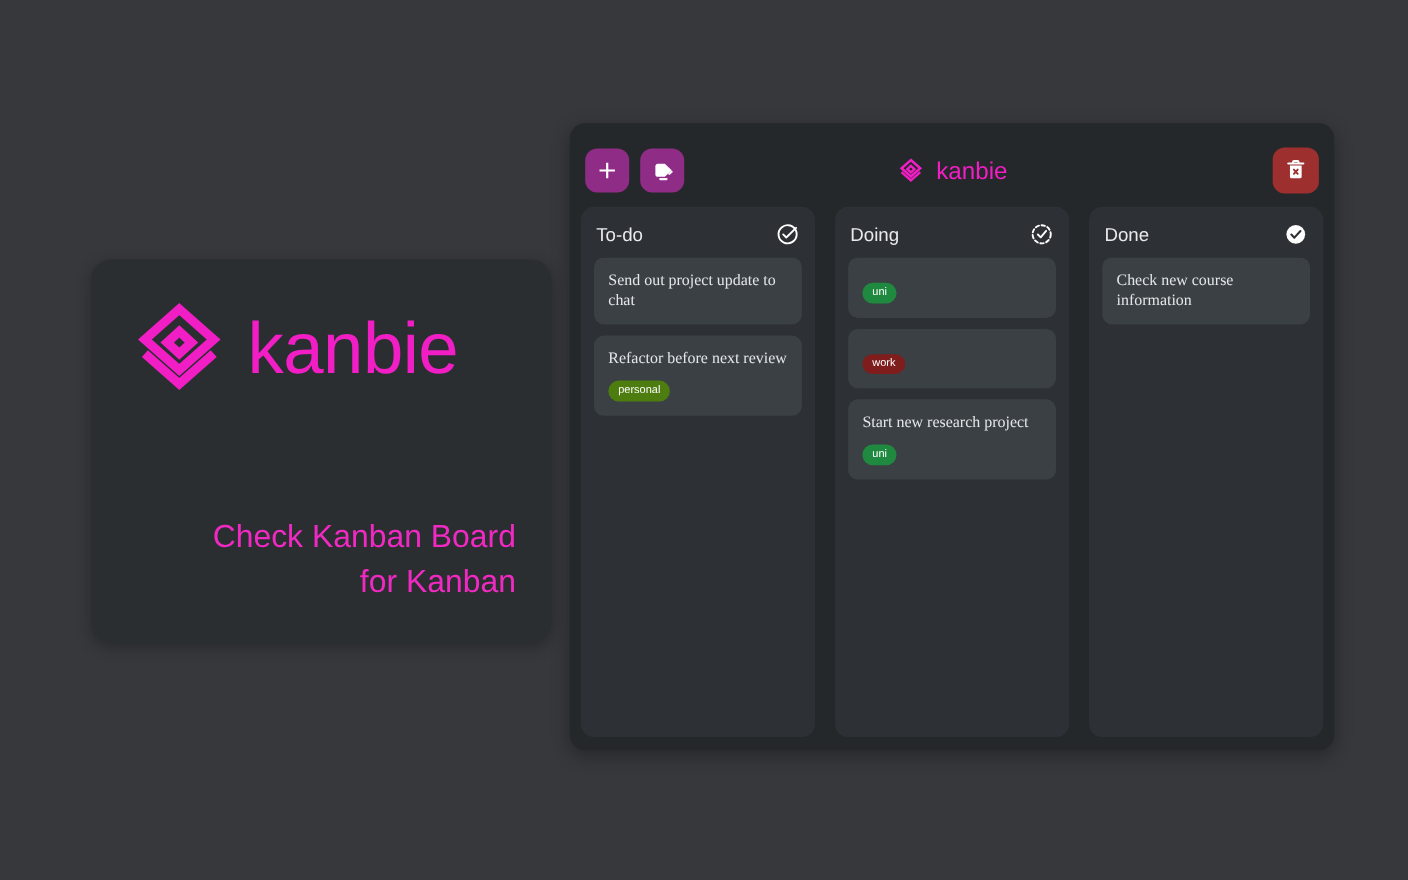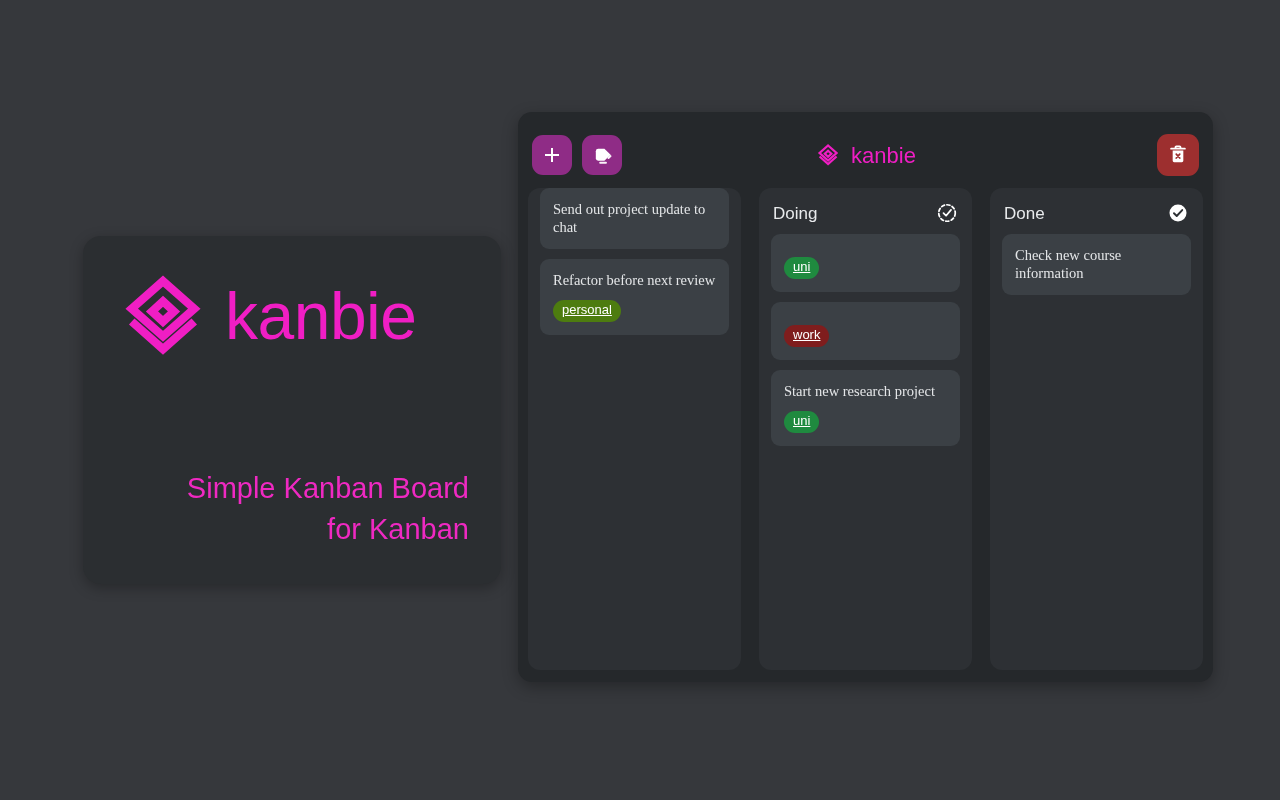--- a/index.html
+++ b/index.html
@@ -203,24 +203,23 @@
     margin-top: 11px;
     display: flex;
     gap: 6px;
     flex-wrap: wrap;
   }
 
   .tag {
     display: inline-block;
     border-radius: 11px;
     padding: 3px 9px 4px 9px;
-    font-size: 13px;
+    font-size: 10px;
     line-height: 1.15;
     color: #ffffff;
-    text-decoration: underline;
   }
 
   .tag.personal { background: #4d7c0f; }
   .tag.uni      { background: #1f8a3f; }
   .tag.work     { background: #7f1d1d; }
 </style>
 </head>
 <body>
 
 <div class="promo-card">
@@ -231,21 +230,21 @@
           <path d="M50 12 L84 42 L50 72 L16 42 Z"></path>
           <path d="M50 34 L62 45 L50 56 L38 45 Z"></path>
         </g>
         <path d="M16 56 L50 86 L84 56" fill="none" stroke="#f01ec4" stroke-width="9" stroke-linejoin="miter"></path>
       </svg>
     </span>
     <span class="promo-wordmark">kanbie</span>
   </div>
 
   <div class="promo-tagline">
-    <span>Simple Kanban Board</span><br>
+    <span>Check Kanban Board</span><br>
     <span>for Kanban</span>
   </div>
 </div>
 
 <div class="board">
 
   <div class="board-header">
 
     <div class="header-left">
       <button class="tool-btn" title="Add task">
@@ -288,20 +287,29 @@
           <path d="M6.2 8.2 H17.8 V19.3 A1.6 1.6 0 0 1 16.2 20.9 H7.8 A1.6 1.6 0 0 1 6.2 19.3 Z" fill="#ffffff"></path>
           <path d="M10.1 12.2 L13.9 16.4 M13.9 12.2 L10.1 16.4" stroke="#9d2f2f" stroke-width="1.9" stroke-linecap="round"></path>
         </svg>
       </span>
     </button>
   </div>
 
   <div class="columns">
 
     <section class="column">
+      <header class="column-header">
+        <span class="column-title">To-do</span>
+        <span class="column-icon">
+          <svg width="22" height="22" viewBox="0 0 24 24" aria-hidden="true">
+            <path d="M20.6 9.3 A9 9 0 1 0 21 12 A9 9 0 0 0 20.6 9.3" fill="none" stroke="#ffffff" stroke-width="1.9"></path>
+            <path d="M7.6 12.1 L10.7 15.2 L20.4 5.6" fill="none" stroke="#ffffff" stroke-width="1.9" stroke-linecap="round" stroke-linejoin="round"></path>
+          </svg>
+        </span>
+      </header>
       <div class="cards">
         <article class="card">
           <span class="card-text">Send out project update to chat</span>
         </article>
         <article class="card">
           <span class="card-text">Refactor before next review</span>
           <div class="card-tags">
             <span class="tag personal">personal</span>
           </div>
         </article>

